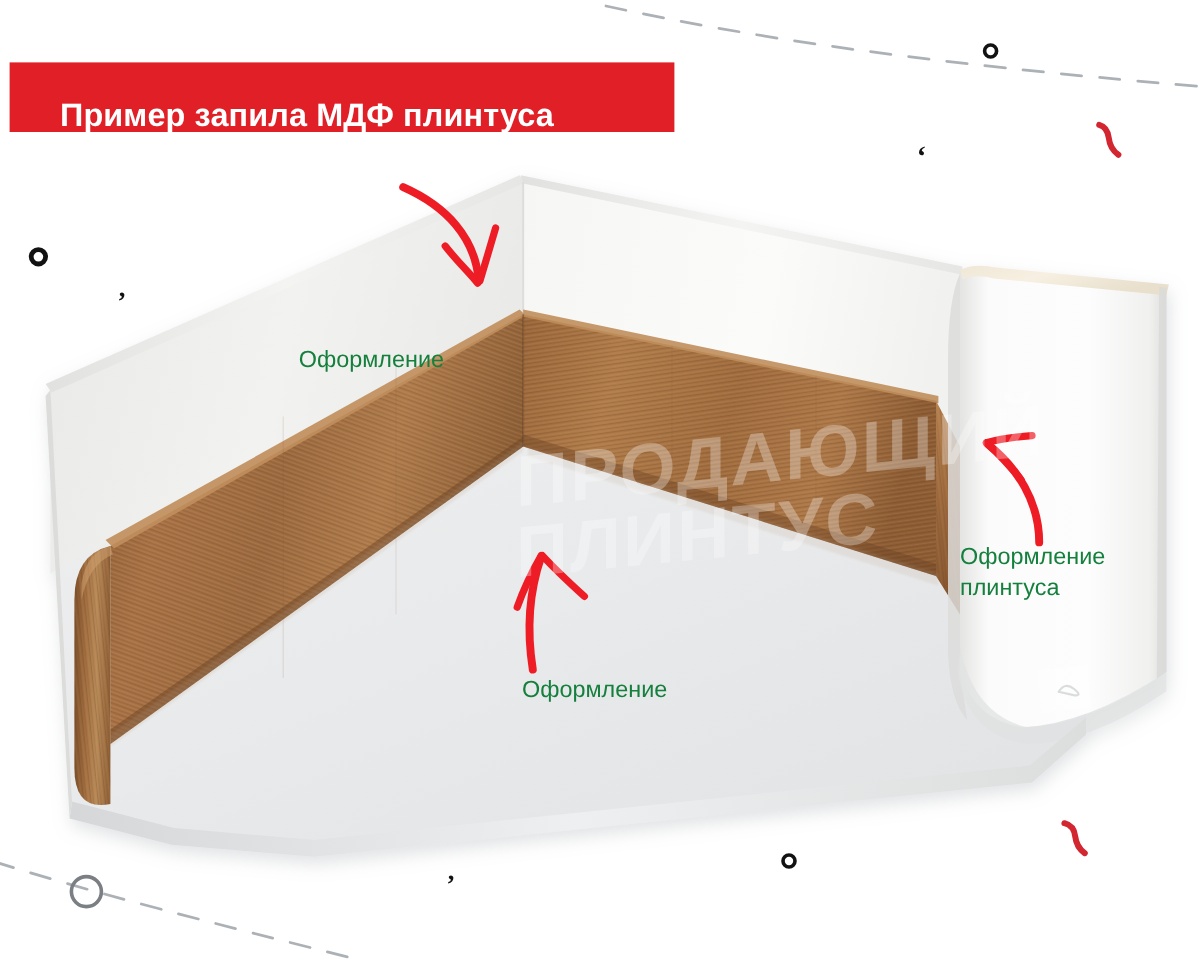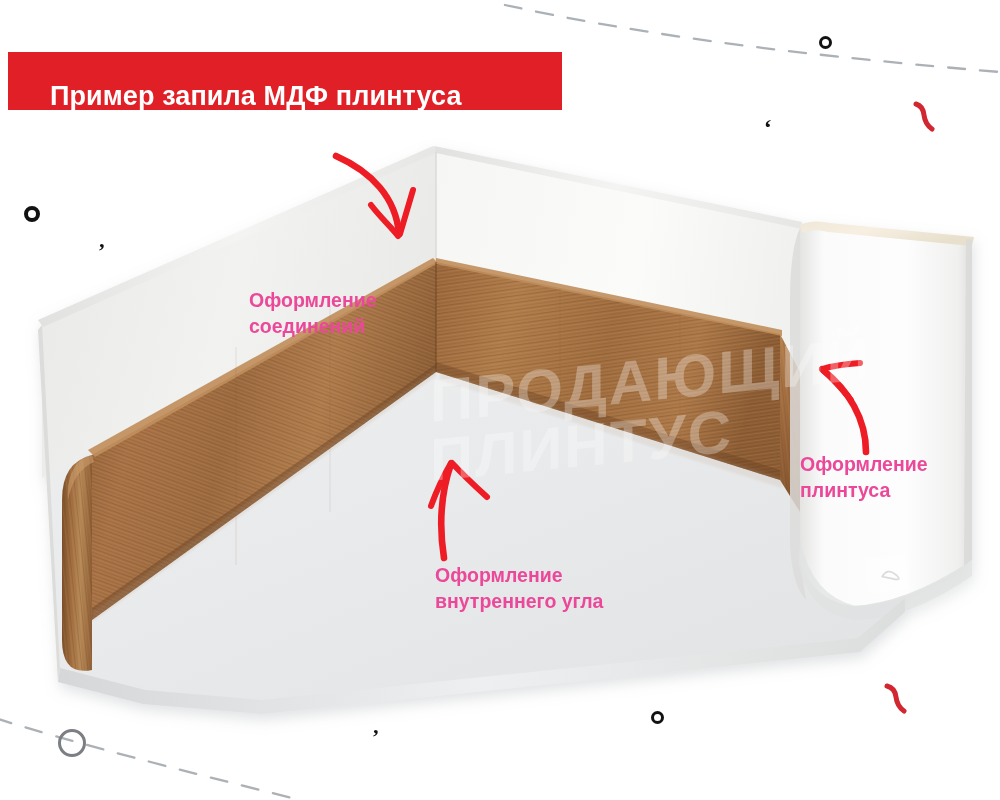--- a/index.html
+++ b/index.html
@@ -48,23 +48,23 @@
     padding-left: 42px;
     white-space: nowrap;
     line-height: 1;
     margin-top: 30px;
   }
 
   
   .callout {
     position: absolute;
     z-index: 35;
-    color: #ec4899;
+    color: #15803d;
     font-size: 19.5px;
-    font-weight: bold;
+    font-weight: normal;
     line-height: 1.32;
     white-space: nowrap;
     pointer-events: none;
   }
   #label-joints  { left: 249px; top: 288px; }
   #label-corner  { left: 435px; top: 563px; }
   #label-endcap  { left: 800px; top: 452px; }
 
   .callout .ln { display: block; }
 
@@ -325,26 +325,24 @@
     <span class="wm-ln">ПРОДАЮЩИЙ</span>
     <span class="wm-ln">ПЛИНТУС</span>
   </div>
 
   <div id="title-banner">
     <span class="title-text">Пример запила МДФ плинтуса</span>
   </div>
 
   <div id="label-joints" class="callout">
     <span class="ln">Оформление</span>
-    <span class="ln">соединений</span>
   </div>
 
   <div id="label-corner" class="callout">
     <span class="ln">Оформление</span>
-    <span class="ln">внутреннего угла</span>
   </div>
 
   <div id="label-endcap" class="callout">
     <span class="ln">Оформление</span>
     <span class="ln">плинтуса</span>
   </div>
 
   <div class="deco ring-dot black" style="left:24px; top:206px; width:8px; height:8px;"></div>
   <div class="deco ring-dot black sm" style="left:819px; top:36px; width:7px; height:7px;"></div>
   <div class="deco ring-dot black sm" style="left:651px; top:711px; width:7px; height:7px;"></div>

